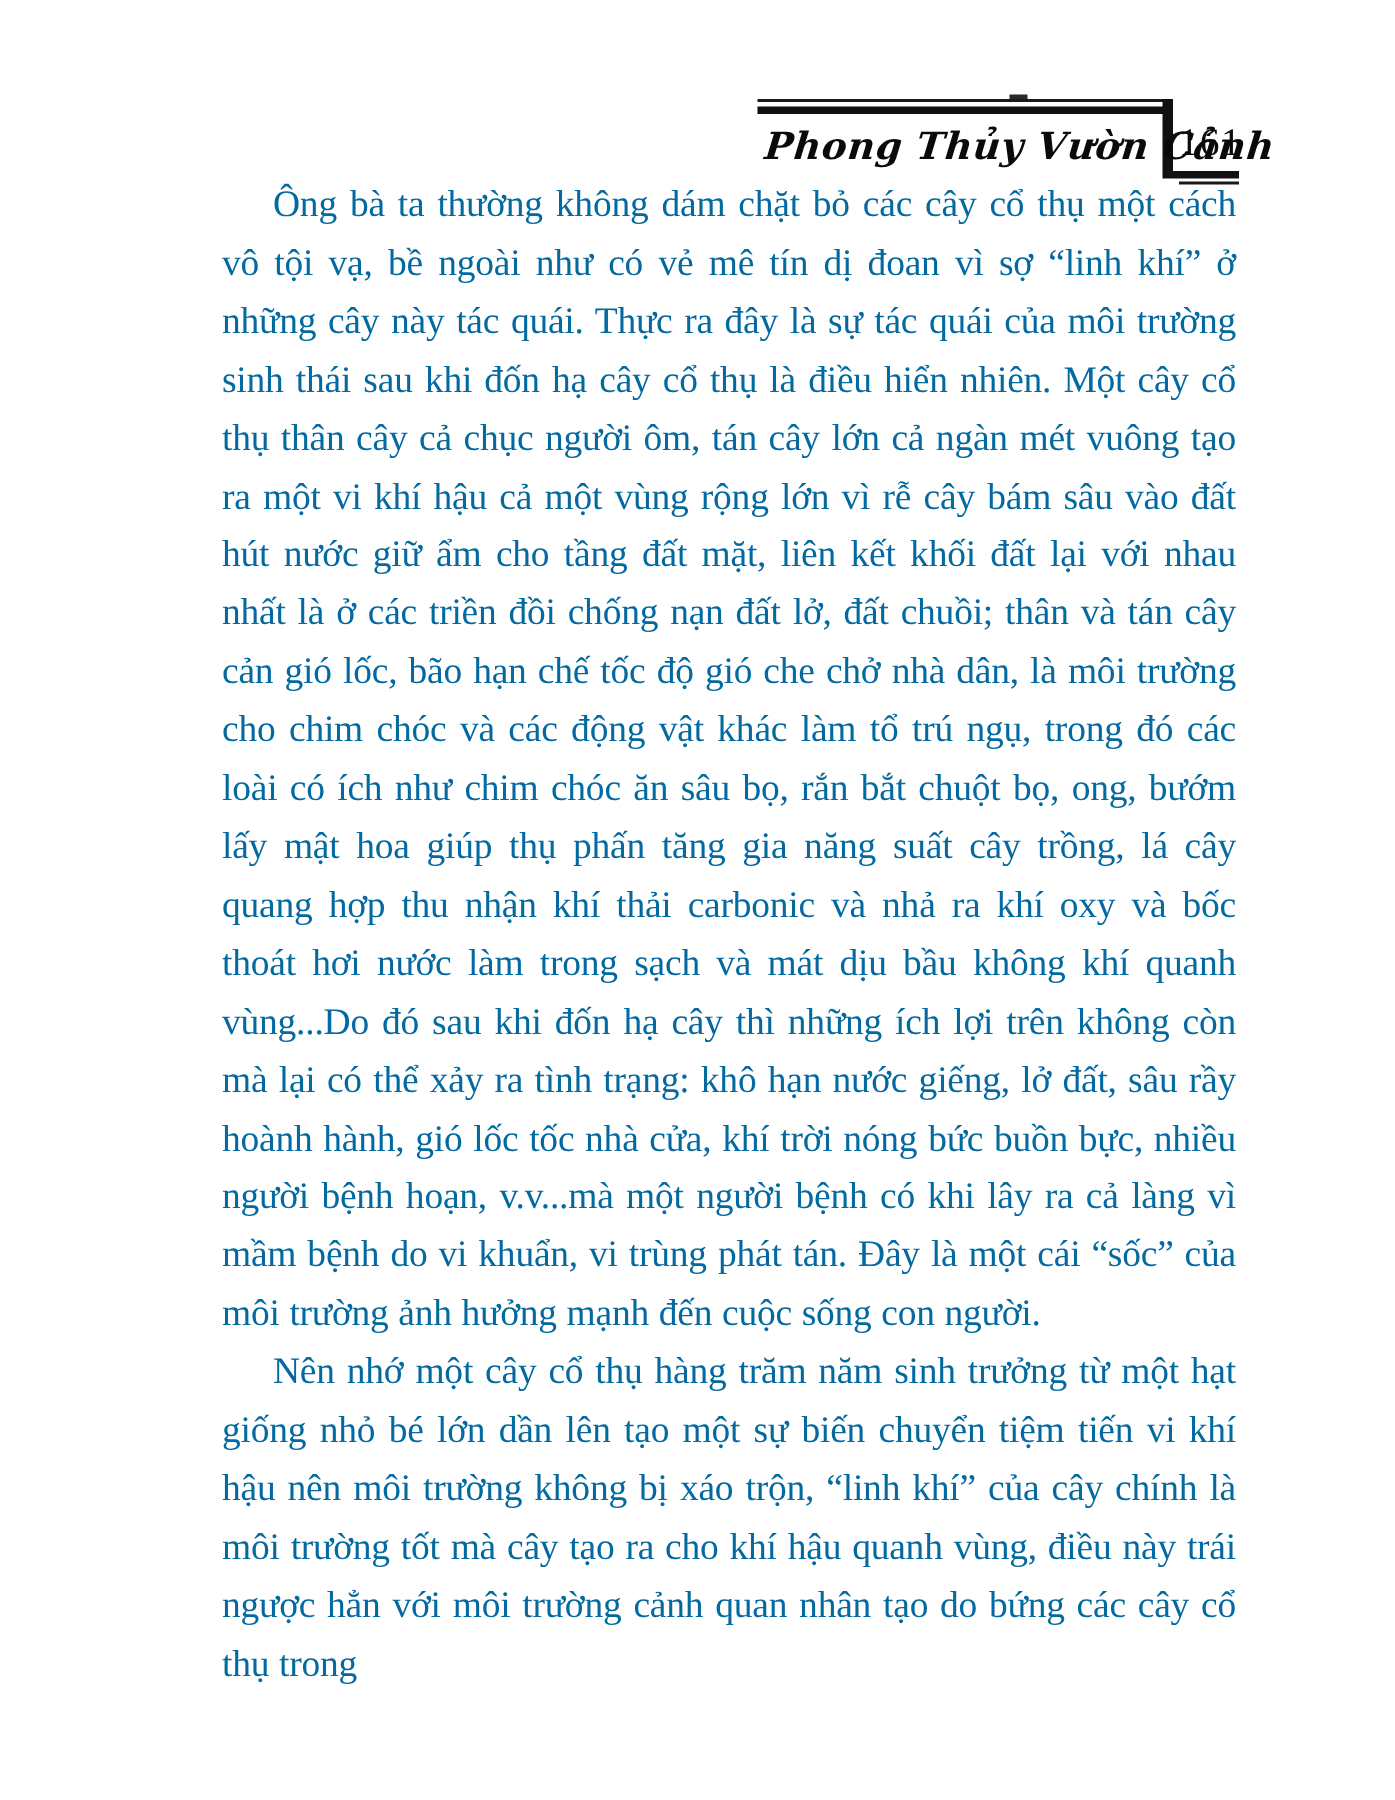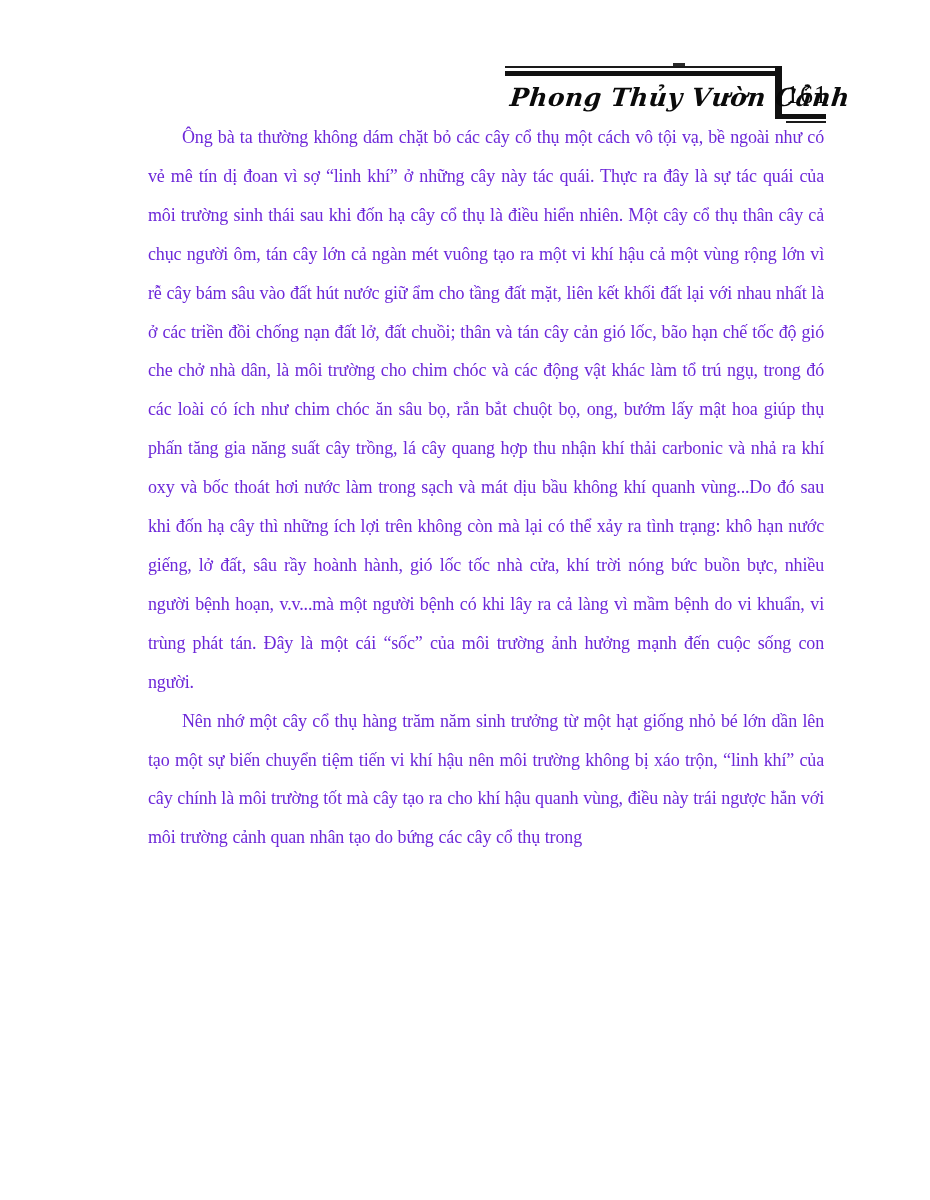--- a/index.html
+++ b/index.html
@@ -122,28 +122,28 @@
   
   .body-col {
     position: absolute;
     left: 148px;
     top: 118px;
     width: 676px;
   }
 
   .para {
     margin: 0;
-    font-size: 18px;
+    font-size: 25px;
     line-height: 38.9px;
     text-align: justify;
     text-align-last: left;
     letter-spacing: -0.15px;
     word-spacing: 0.4px;
     text-indent: 34px;
-    color: #6d28d9;
+    color: #0369a1;
   }
   .para + .para {
     margin-top: 0;
   }
 
   
   .body-col, .header {
     -webkit-font-smoothing: antialiased;
   }
 </style>

